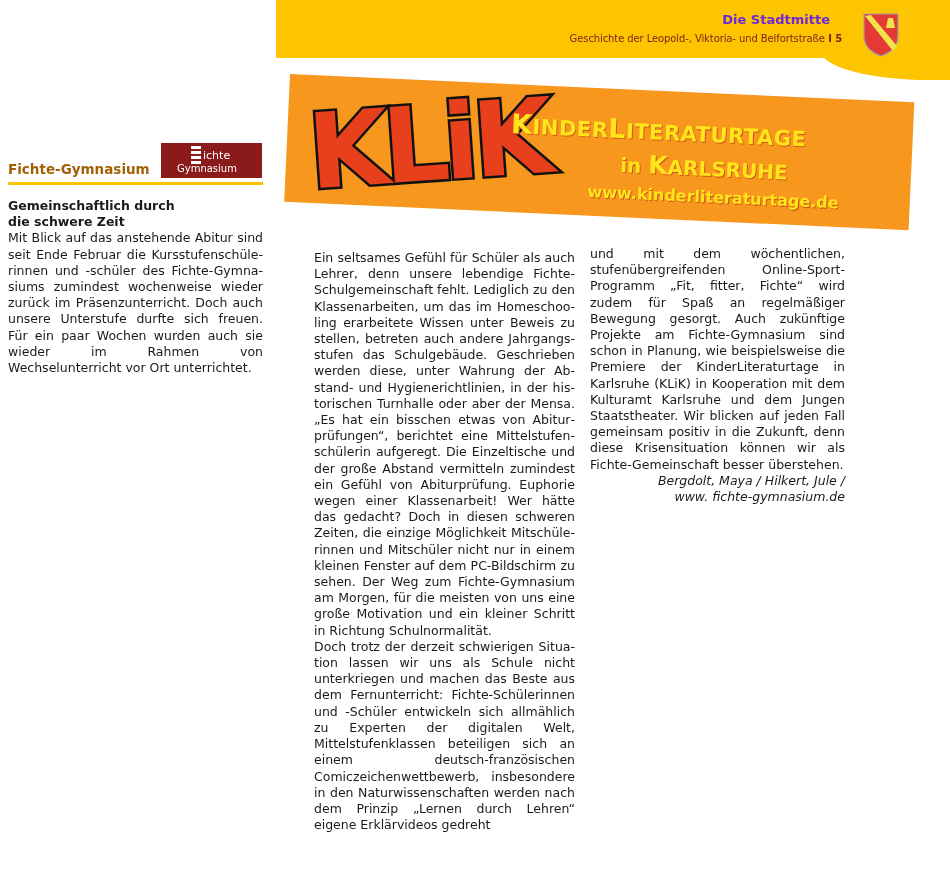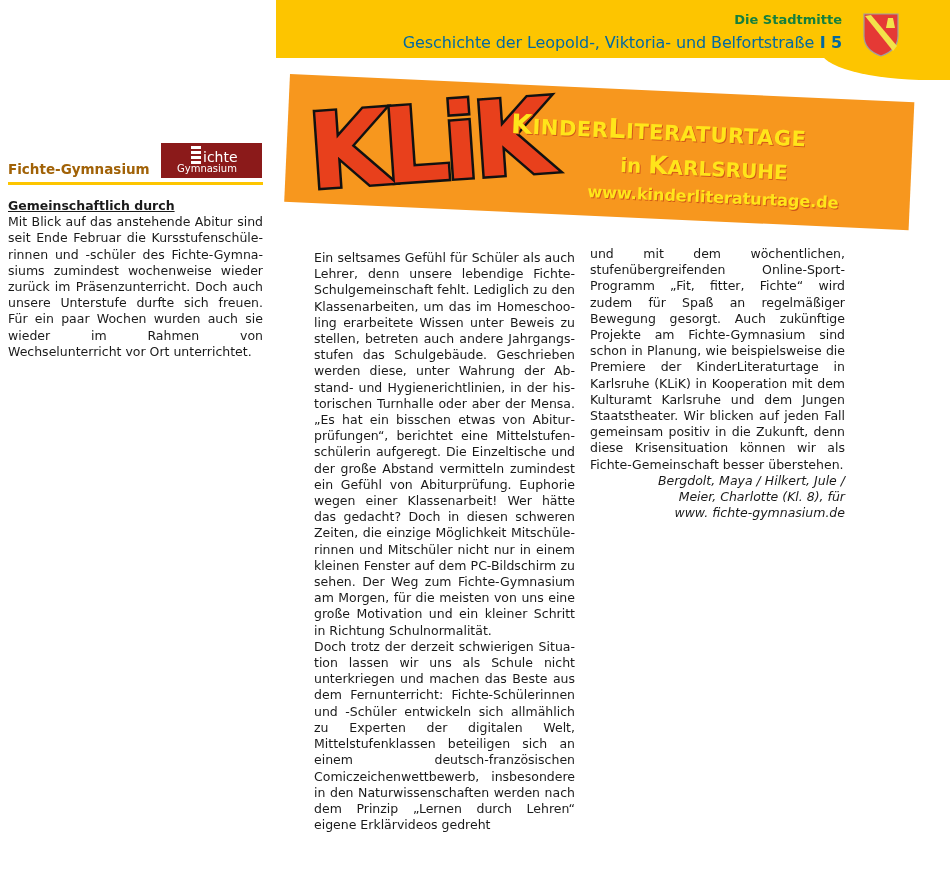--- a/index.html
+++ b/index.html
@@ -3,52 +3,52 @@
 <meta charset="utf-8">
 <style>
   html, body { margin:0; padding:0; background:#fff; }
   body { width:950px; height:885px; position:relative; overflow:hidden;
          font-family:"DejaVu Sans", sans-serif; color:#1a1a1a; }
 
   
   .header-band { position:absolute; left:276px; top:0; width:674px; height:58px; background:#fdc500; }
   .header-tail { position:absolute; left:820px; top:50px; width:130px; height:30px; background:#fdc500;
                  border-bottom-left-radius:110px 30px; }
-  .header-title { position:absolute; right:108px; top:12px; font-size:13px; font-weight:bold; color:#15803d; }
-  .header-sub { position:absolute; right:108px; top:33px; font-size:16px; color:#0369a1; letter-spacing:-0.1px; }
+  .header-title { position:absolute; right:120px; top:12px; font-size:13px; font-weight:bold; color:#6d28d9; }
+  .header-sub { position:absolute; right:108px; top:33px; font-size:10px; color:#7f1d1d; letter-spacing:-0.1px; }
   .header-sub b { font-weight:bold; }
   .crest { position:absolute; left:862px; top:12px; width:38px; height:45px; }
 
   
   .banner { position:absolute; left:290px; top:74px; width:625px; height:128px; background:#f7971e;
             transform:rotate(2.6deg); transform-origin:left top; }
   .klik-logo { position:absolute; left:300px; top:80px; width:270px; height:125px; }
   .banner-line1 { position:absolute; left:512px; top:108px; font-size:27px; font-weight:bold; color:#ffe51a;
                   font-family:"DejaVu Sans", sans-serif; transform:rotate(2.6deg); transform-origin:left top;
                   text-shadow:1px 1px 0 #d0561a; letter-spacing:0.5px; white-space:nowrap; }
   .banner-line1 .small { font-size:21px; }
   .banner-line2 { position:absolute; left:621px; top:149px; font-size:25px; font-weight:bold; color:#ffe51a;
                   transform:rotate(2.6deg); transform-origin:left top; text-shadow:1px 1px 0 #d0561a; white-space:nowrap; }
   .banner-line2 .small { font-size:20px; }
   .banner-url { position:absolute; left:588px; top:182px; font-size:16px; font-weight:bold; color:#ffe51a;
                 transform:rotate(2.6deg); transform-origin:left top; white-space:nowrap; text-shadow:1px 1px 0 #d0561a; }
 
   
   .school-name { position:absolute; left:8px; top:161px; font-size:13.5px; font-weight:bold; color:#a16207; }
   .school-logo { position:absolute; left:161px; top:143px; width:101px; height:35px; background:#8b1a1a; }
-  .school-logo .l1 { position:absolute; left:42px; top:6px; font-size:14px; color:#fff; }
+  .school-logo .l1 { position:absolute; left:42px; top:6px; font-size:11px; color:#fff; }
   .school-logo .l2 { position:absolute; left:16px; top:20px; font-size:10px; color:#fff; }
   .school-logo .bars { position:absolute; left:30px; top:3px; width:10px; height:18px;
         background:repeating-linear-gradient(#fff 0 3px, transparent 3px 5px); }
   .rule { position:absolute; left:8px; top:182px; width:255px; height:3px; background:#fdc500; }
 
   .col { position:absolute; font-size:12.5px; line-height:16.2px; text-align:justify; color:#1a1a1a; }
   .col p { margin:0; }
   .left-col { left:8px; top:198px; width:255px; }
-  .left-col .heading { font-weight:bold;text-decoration:underline; }
+  .left-col .heading { font-weight:bold; }
   .mid-col { left:314px; top:250px; width:261px; }
   .right-col { left:590px; top:246px; width:255px; }
   .byline { text-align:right; font-style:italic; }
 </style>
 </head>
 <body>
 
 <div class="header-band"></div>
 <div class="header-tail"></div>
 <div class="header-title">Die Stadtmitte</div>
@@ -70,26 +70,26 @@
 <div class="school-name">Fichte-Gymnasium</div>
 <div class="school-logo">
   <div class="bars"></div>
   <div class="l1">ichte</div>
   <div class="l2">Gymnasium</div>
 </div>
 <div class="rule"></div>
 
 <div class="col left-col">
   <p class="heading">Gemeinschaftlich durch</p>
+  <p class="heading">die schwere Zeit</p>
   <p>Mit Blick auf das anstehende Abitur sind seit Ende Februar die Kursstufenschüle­rinnen und -schüler des Fichte-Gymna­siums zumindest wochenweise wieder zurück im Präsenzunterricht. Doch auch unsere Unterstufe durfte sich freuen. Für ein paar Wochen wurden auch sie wieder im Rahmen von Wechselunterricht vor Ort unterrichtet.</p>
 </div>
 
 <div class="col mid-col">
   <p>Ein seltsames Gefühl für Schüler als auch Lehrer, denn unsere lebendige Fichte-Schulgemeinschaft fehlt. Lediglich zu den Klassenarbeiten, um das im Homeschoo­ling erarbeitete Wissen unter Beweis zu stellen, betreten auch andere Jahrgangs­stufen das Schulgebäude. Geschrieben werden diese, unter Wahrung der Ab­stand- und Hygienerichtlinien, in der his­torischen Turnhalle oder aber der Mensa. „Es hat ein bisschen etwas von Abitur­prüfungen“, berichtet eine Mittelstufen­schülerin aufgeregt. Die Einzeltische und der große Abstand vermitteln zumindest ein Gefühl von Abiturprüfung. Euphorie wegen einer Klassenarbeit! Wer hätte das gedacht? Doch in diesen schweren Zei­ten, die einzige Möglichkeit Mitschüle­rinnen und Mitschüler nicht nur in einem kleinen Fenster auf dem PC-Bildschirm zu sehen. Der Weg zum Fichte-Gymnasium am Morgen, für die meisten von uns eine große Motivation und ein kleiner Schritt in Richtung Schulnormalität.</p>
   <p>Doch trotz der derzeit schwierigen Situa­tion lassen wir uns als Schule nicht unter­kriegen und machen das Beste aus dem Fernunterricht: Fichte-Schülerinnen und -Schüler entwickeln sich allmählich zu Ex­perten der digitalen Welt, Mittelstufen­klassen beteiligen sich an einem deutsch-französischen Comiczeichenwettbewerb, insbesondere in den Naturwissenschaften werden nach dem Prinzip „Lernen durch Lehren“ eigene Erklärvideos gedreht</p>
 </div>
 
 <div class="col right-col">
   <p>und mit dem wöchentlichen, stufenüber­greifenden Online-Sport-Programm „Fit, fitter, Fichte“ wird zudem für Spaß an regelmäßiger Bewegung gesorgt. Auch zukünftige Projekte am Fichte-Gymna­sium sind schon in Planung, wie beispiels­weise die Premiere der KinderLiteraturta­ge in Karlsruhe (KLiK) in Kooperation mit dem Kulturamt Karlsruhe und dem Jun­gen Staatstheater. Wir blicken auf jeden Fall gemeinsam positiv in die Zukunft, denn diese Krisensituation können wir als Fichte-Gemeinschaft besser überstehen.</p>
   <p class="byline">Bergdolt, Maya / Hilkert, Jule /</p>
-  <p class="byline">Meier, Charlotte (Kl. 8), für</p>
   <p class="byline">www. fichte-gymnasium.de</p>
 </div>
 
 </body></html>

